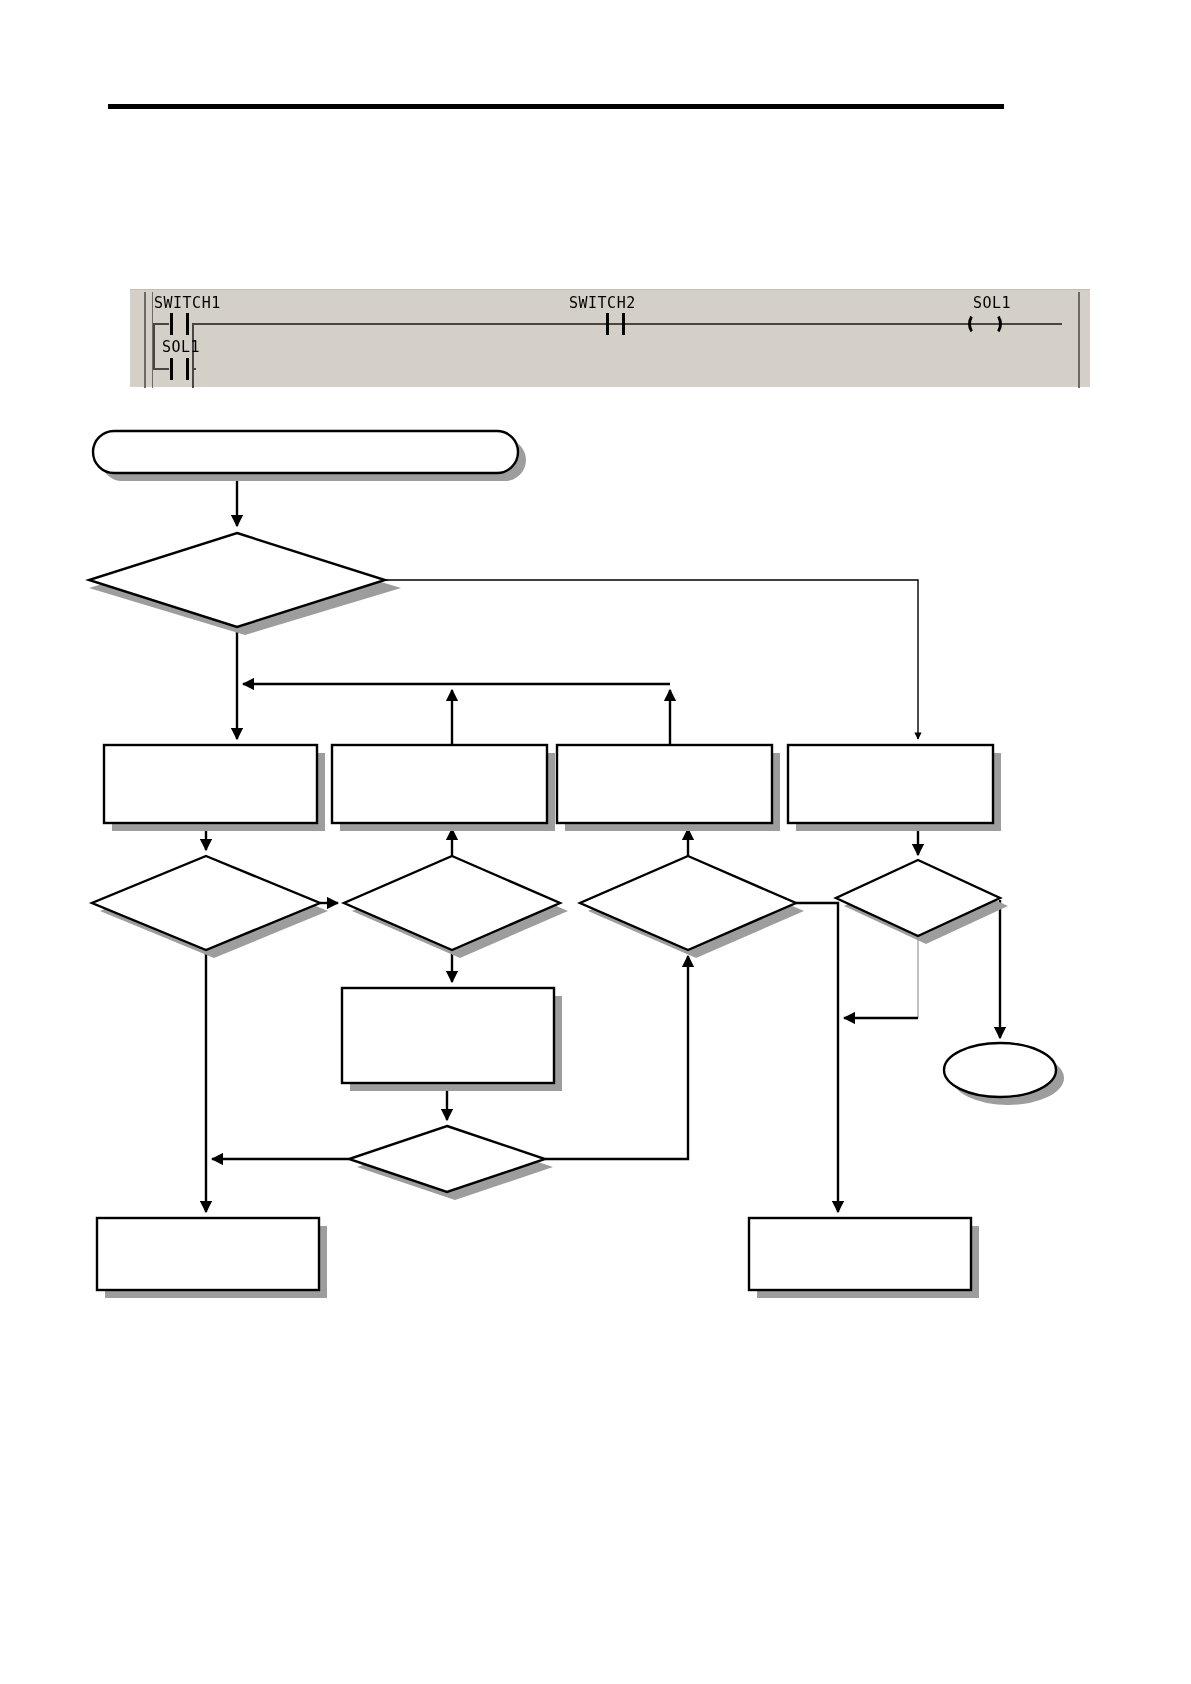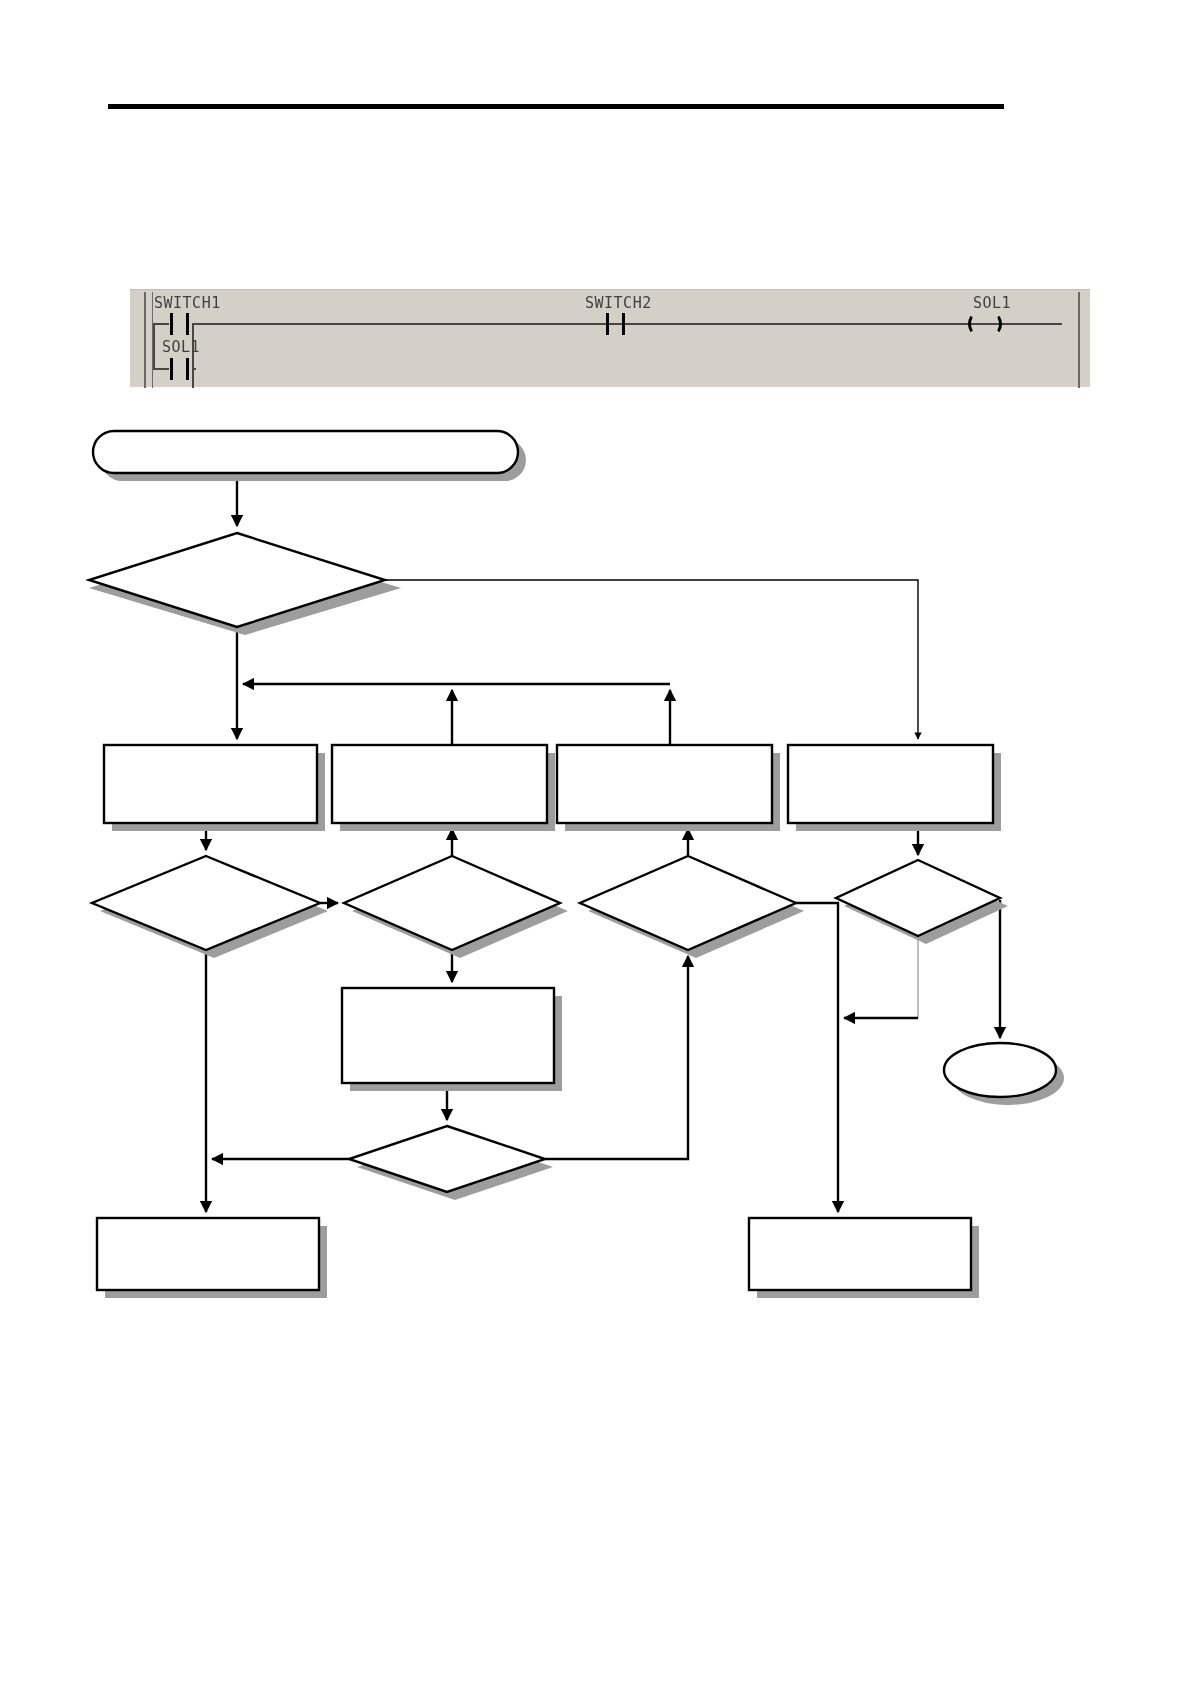--- a/index.html
+++ b/index.html
@@ -97,21 +97,21 @@
     border-left-color: transparent;
     border-top-color: transparent;
     border-bottom-color: transparent;
   }
 
   .rung-label {
     position: absolute;
     font-family: "DejaVu Sans Mono", monospace;
     font-size: 15px;
     letter-spacing: 0.5px;
-    color: #404040;
+    color: #000000;
     white-space: nowrap;
   }
 
   
   #flowchart {
     position: absolute;
     left: 0;
     top: 0;
     width: 1191px;
     height: 1684px;
@@ -140,21 +140,21 @@
 
   <div class="wire" style="left:23px; top:33px; width:16px;"></div>
 
   <div class="contact" style="left:37px; top:23px;">
     <div class="bar bar-l"></div>
       <div class="bar bar-r"></div>
   </div>
 
   <div class="wire" style="left:62px; top:33px; width:560px;"></div>
 
-  <div class="rung-label" style="left:455px; top:4px;">SWITCH2</div>
+  <div class="rung-label" style="left:439px; top:4px;">SWITCH2</div>
 
   <div class="contact" style="left:473px; top:23px;">
     <div class="bar bar-l"></div>
       <div class="bar bar-r"></div>
   </div>
 
   <div class="wire" style="left:498px; top:33px; width:430px;"></div>
 
   <div class="rung-label" style="left:843px; top:4px;">SOL1</div>
 

